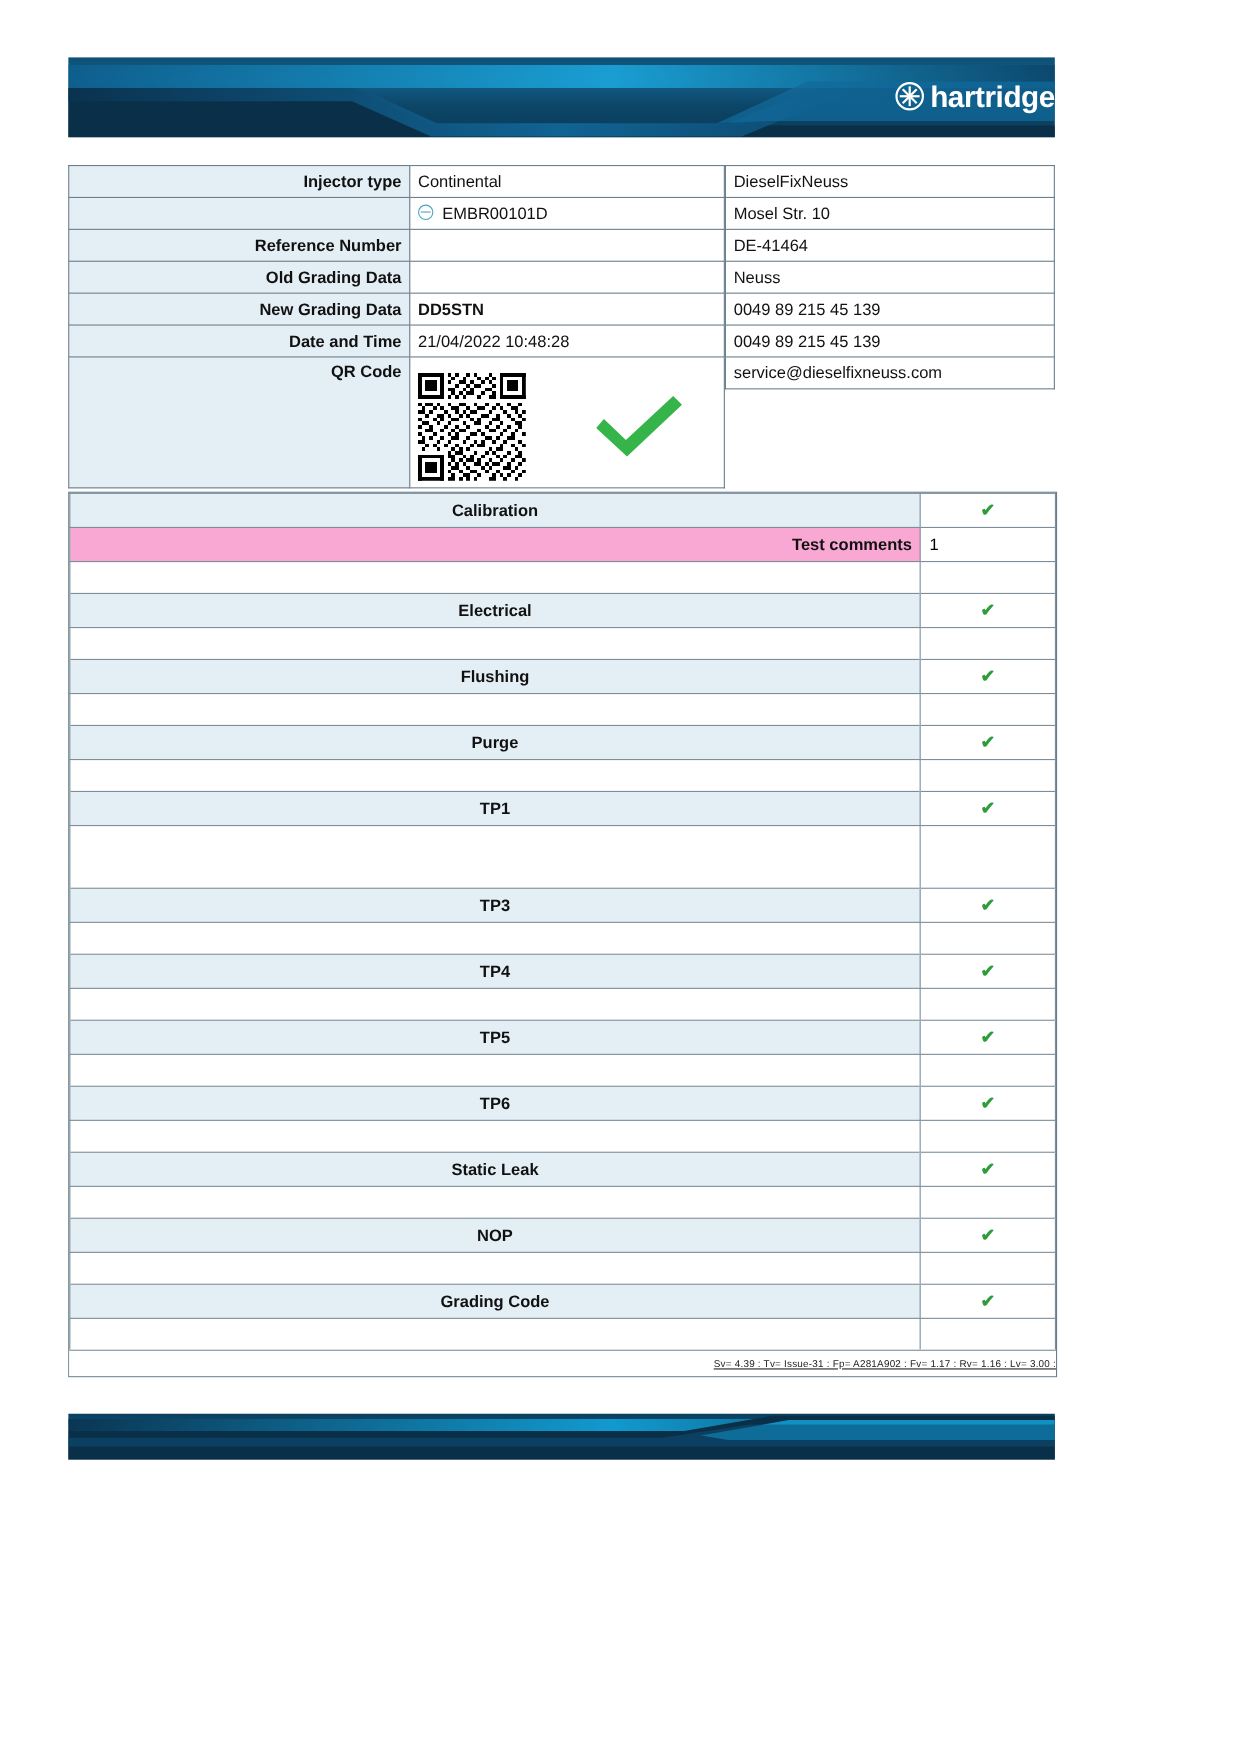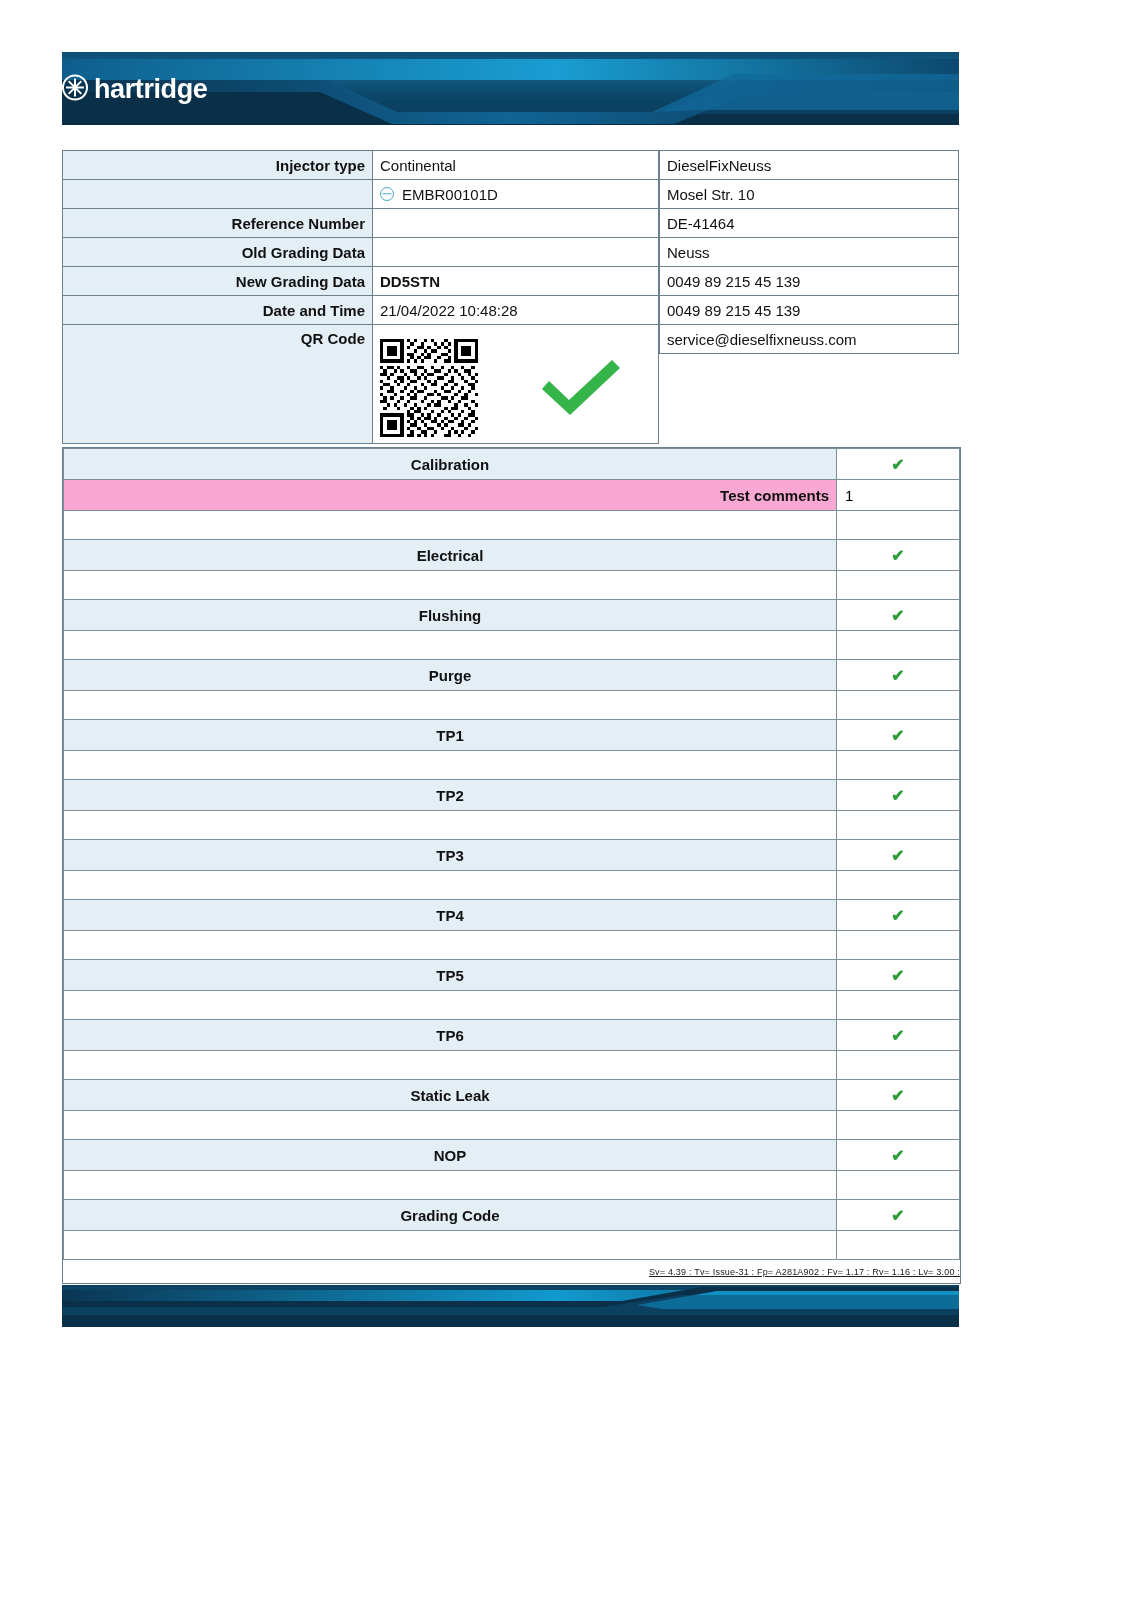--- a/index.html
+++ b/index.html
@@ -33,21 +33,21 @@
     position: absolute;
     left: 0;
     top: 0;
     width: 100%;
     height: 100%;
   }
   .banner-logo {
     position: absolute;
     left: 0; right: 0; top: 50%;
     transform: translateY(-50%);
-    text-align: left;
+    text-align: right;
     color: #ffffff;
     font-size: 27px;
     font-weight: bold;
     letter-spacing: -0.4px;
     z-index: 4;
   }
   .banner-logo .mark {
     display: inline-block;
     width: 22px;
     height: 22px;
@@ -606,24 +606,20 @@
     <tr>
       <td class="sec-title">TP1</td>
       <td class="sec-tick">✔</td>
     </tr>
     <tr>
           <td class="spacer"></td>
           <td class="spacer"></td>
         </tr>
 
     <tr>
-      <td class="sec-title">TP2</td>
-      <td class="sec-tick">✔</td>
-    </tr>
-    <tr>
           <td class="spacer"></td>
           <td class="spacer"></td>
         </tr>
 
     <tr>
       <td class="sec-title">TP3</td>
       <td class="sec-tick">✔</td>
     </tr>
     <tr>
           <td class="spacer"></td>

